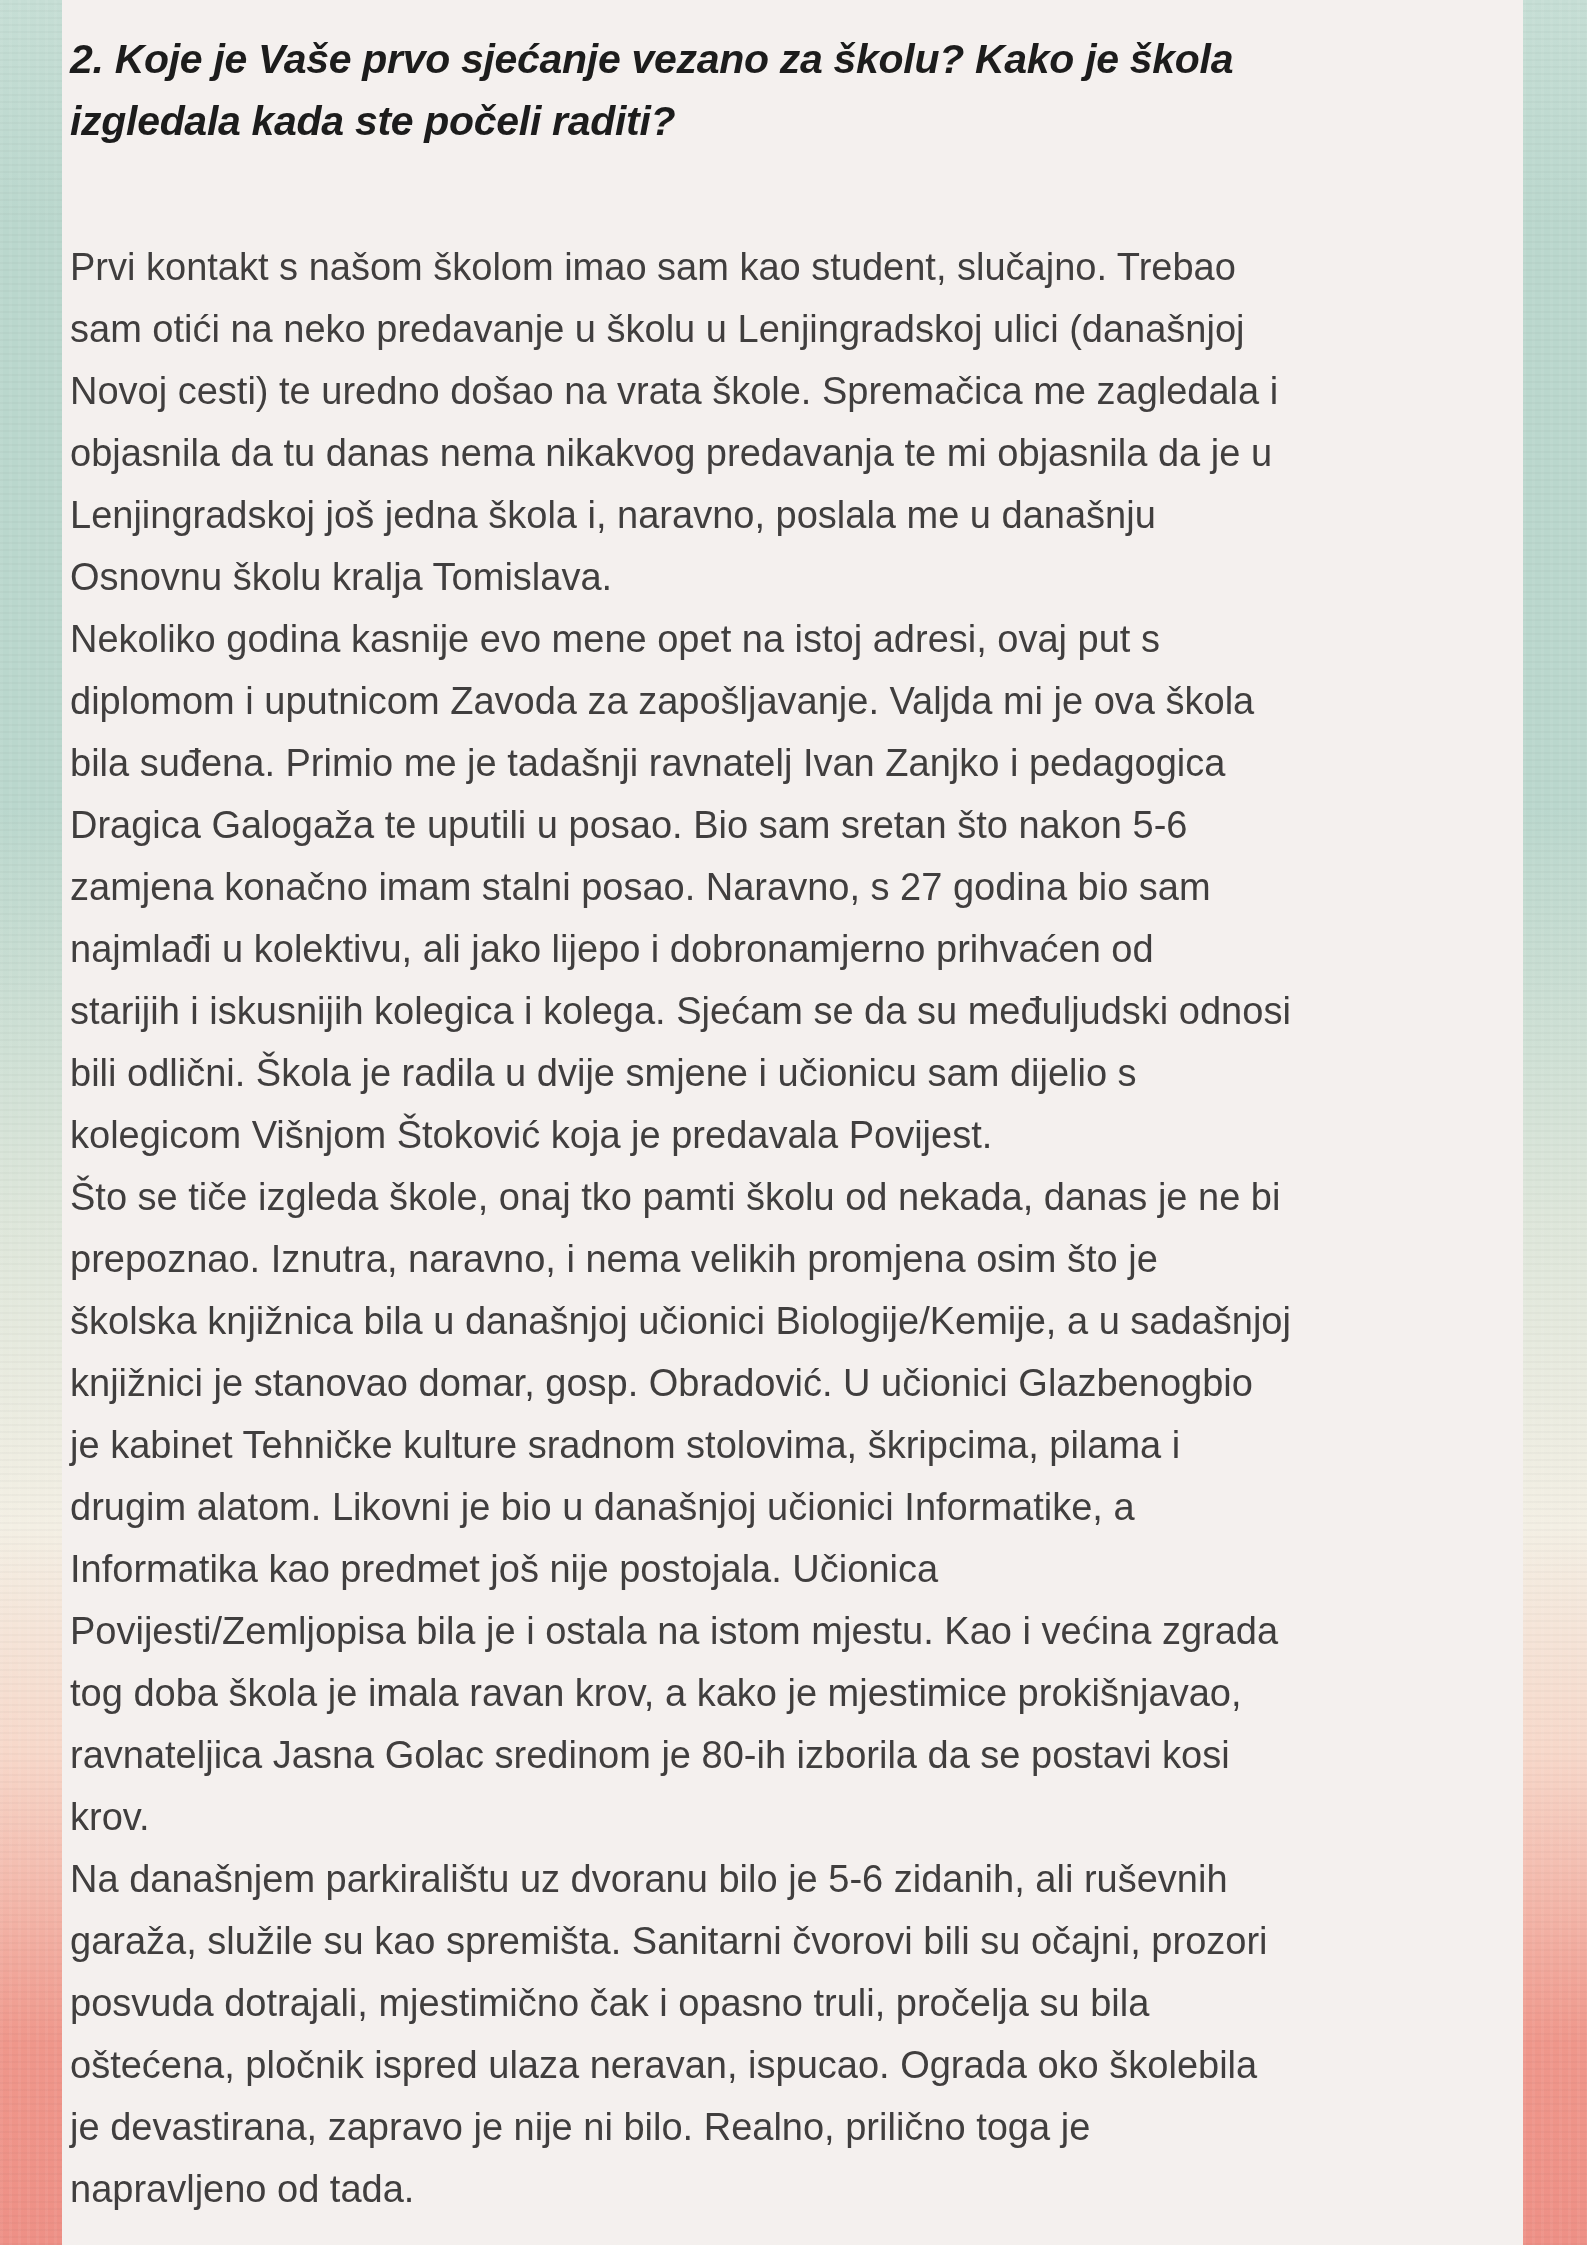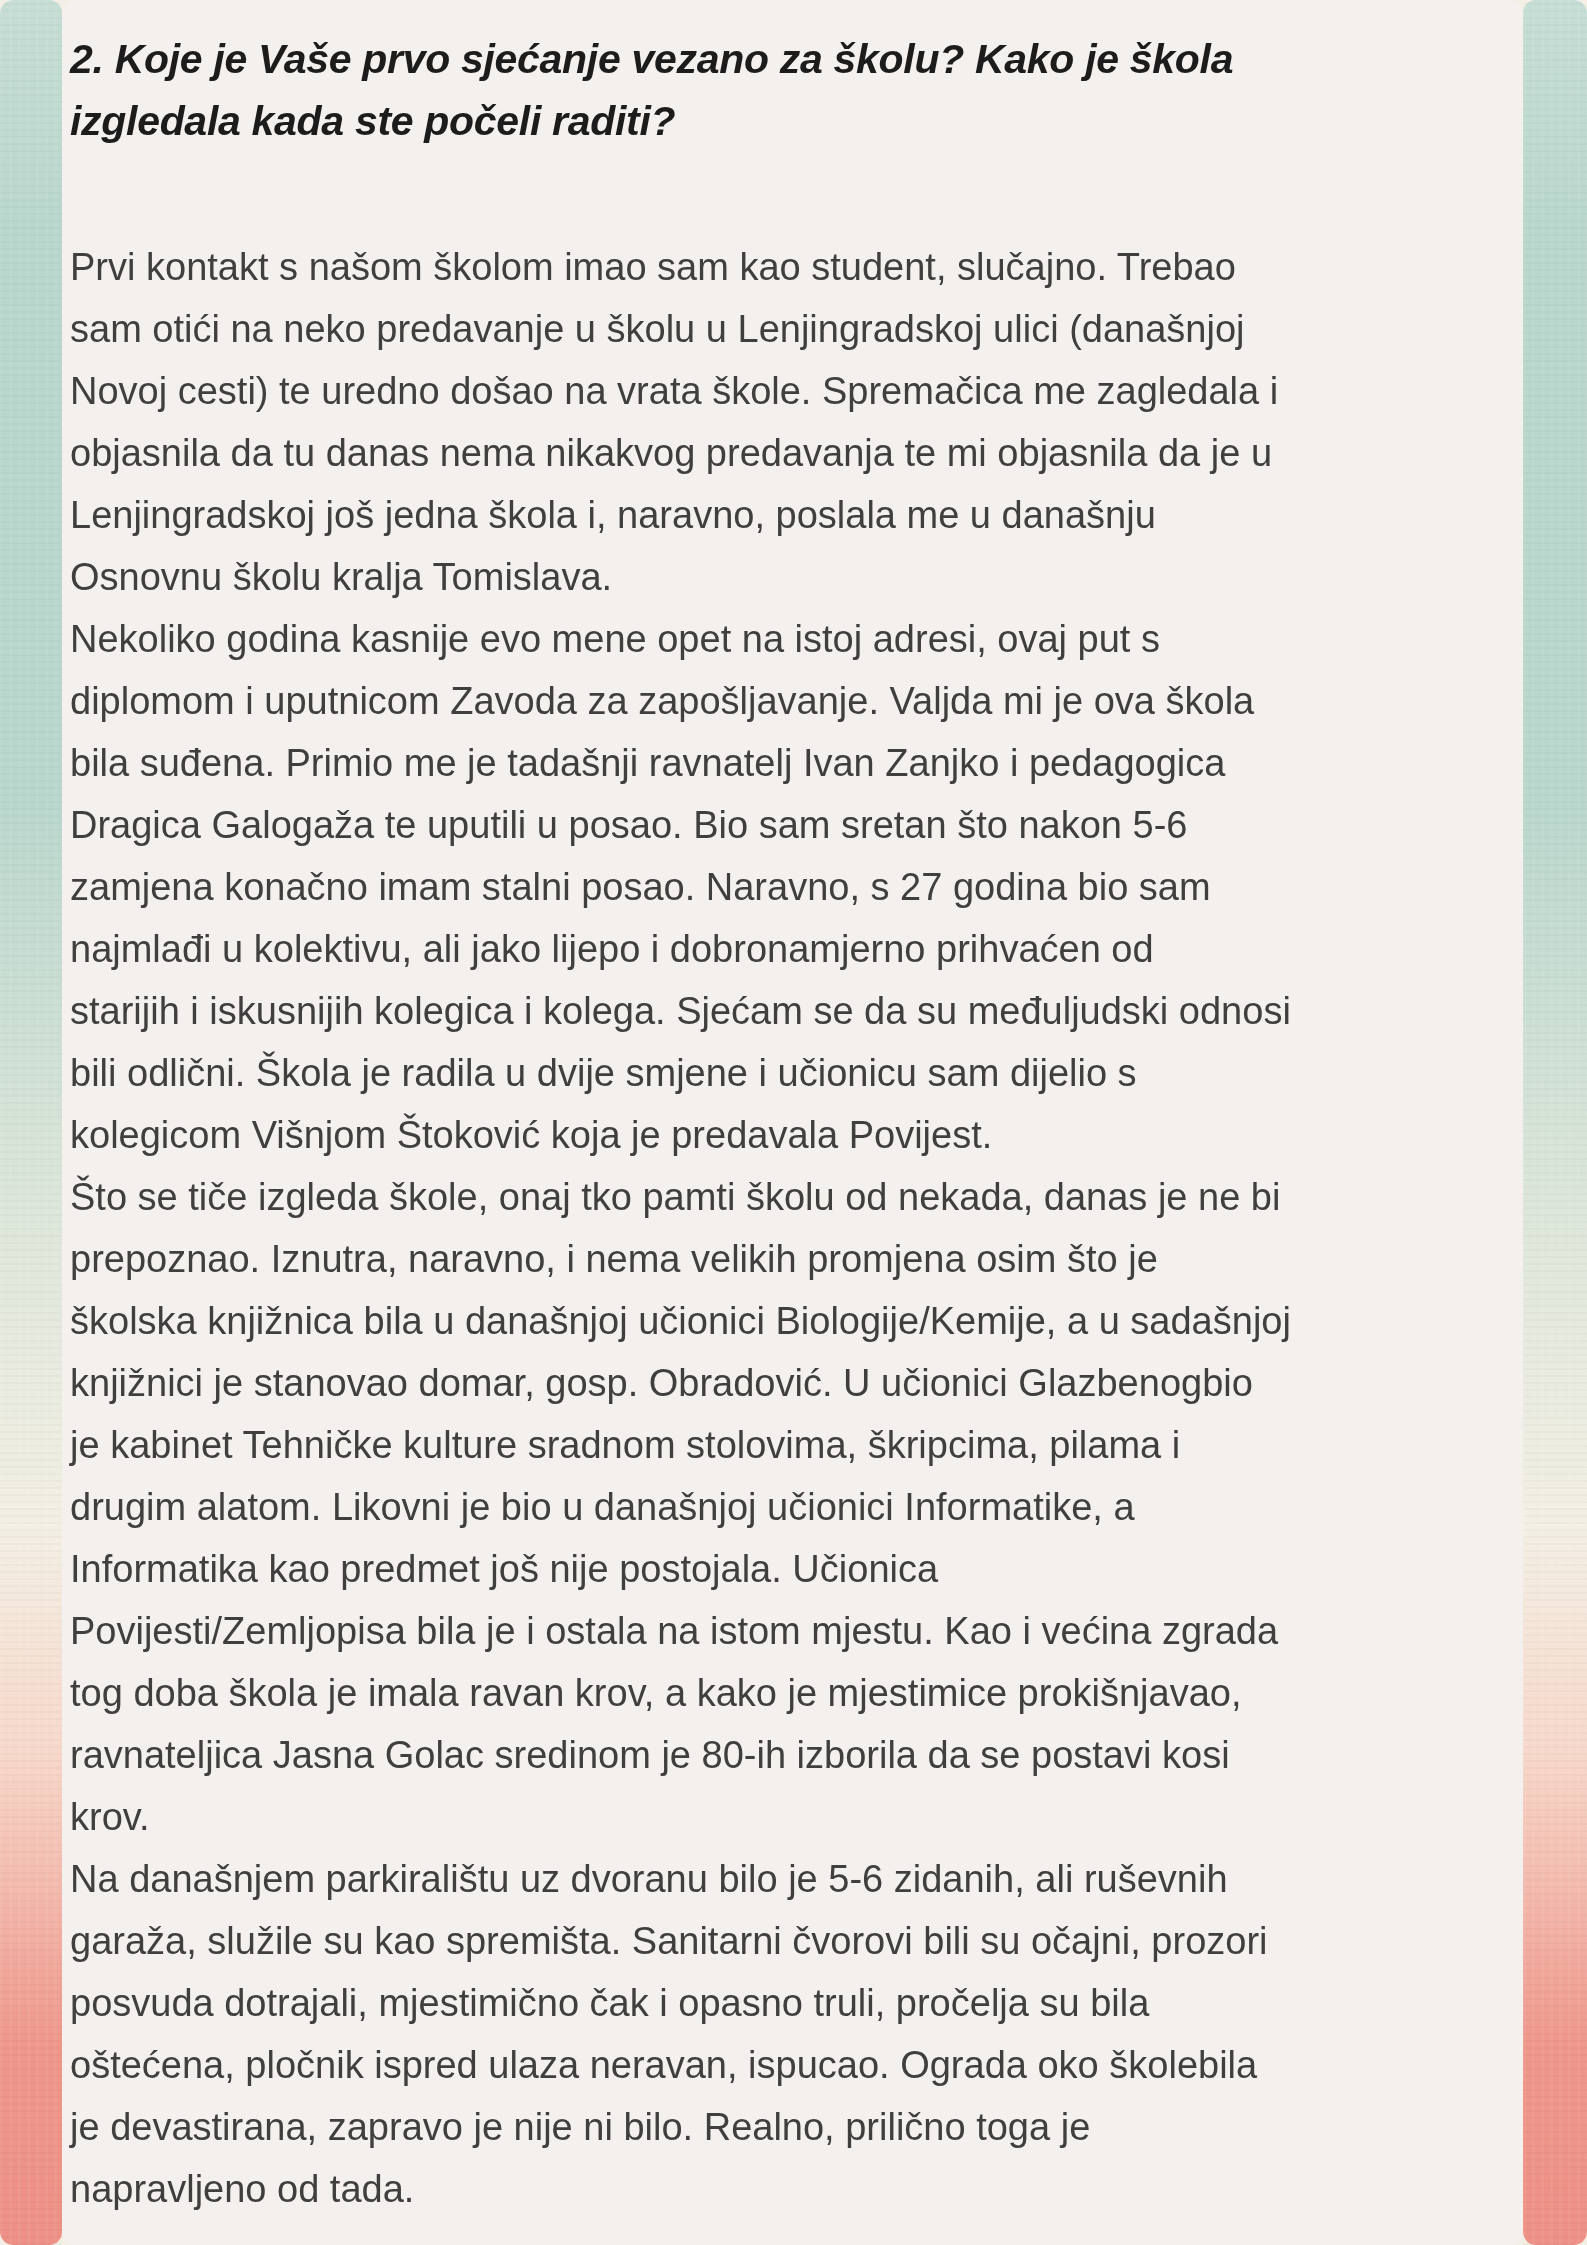--- a/index.html
+++ b/index.html
@@ -4,21 +4,21 @@
 <style>
   :root {
     --border-mint: #bad7cd;
     --border-cream: #f3efe4;
     --border-blush: #f7d8ca;
     --border-salmon: #ef978b;
     --card-background: #f4f0ee;
     --title-text: #1c1c1c;
     --body-text: #403e3e;
   }
-  * { box-sizing: border-box; border-radius: 13px; }
+  * { box-sizing: border-box; }
   html, body { margin: 0; padding: 0; }
   body {
     width: 1587px;
     height: 2245px;
     position: relative;
     overflow: hidden;
     background: var(--border-cream, #f3efe4);
     font-family: "Liberation Sans", sans-serif;
   }
   .band {

